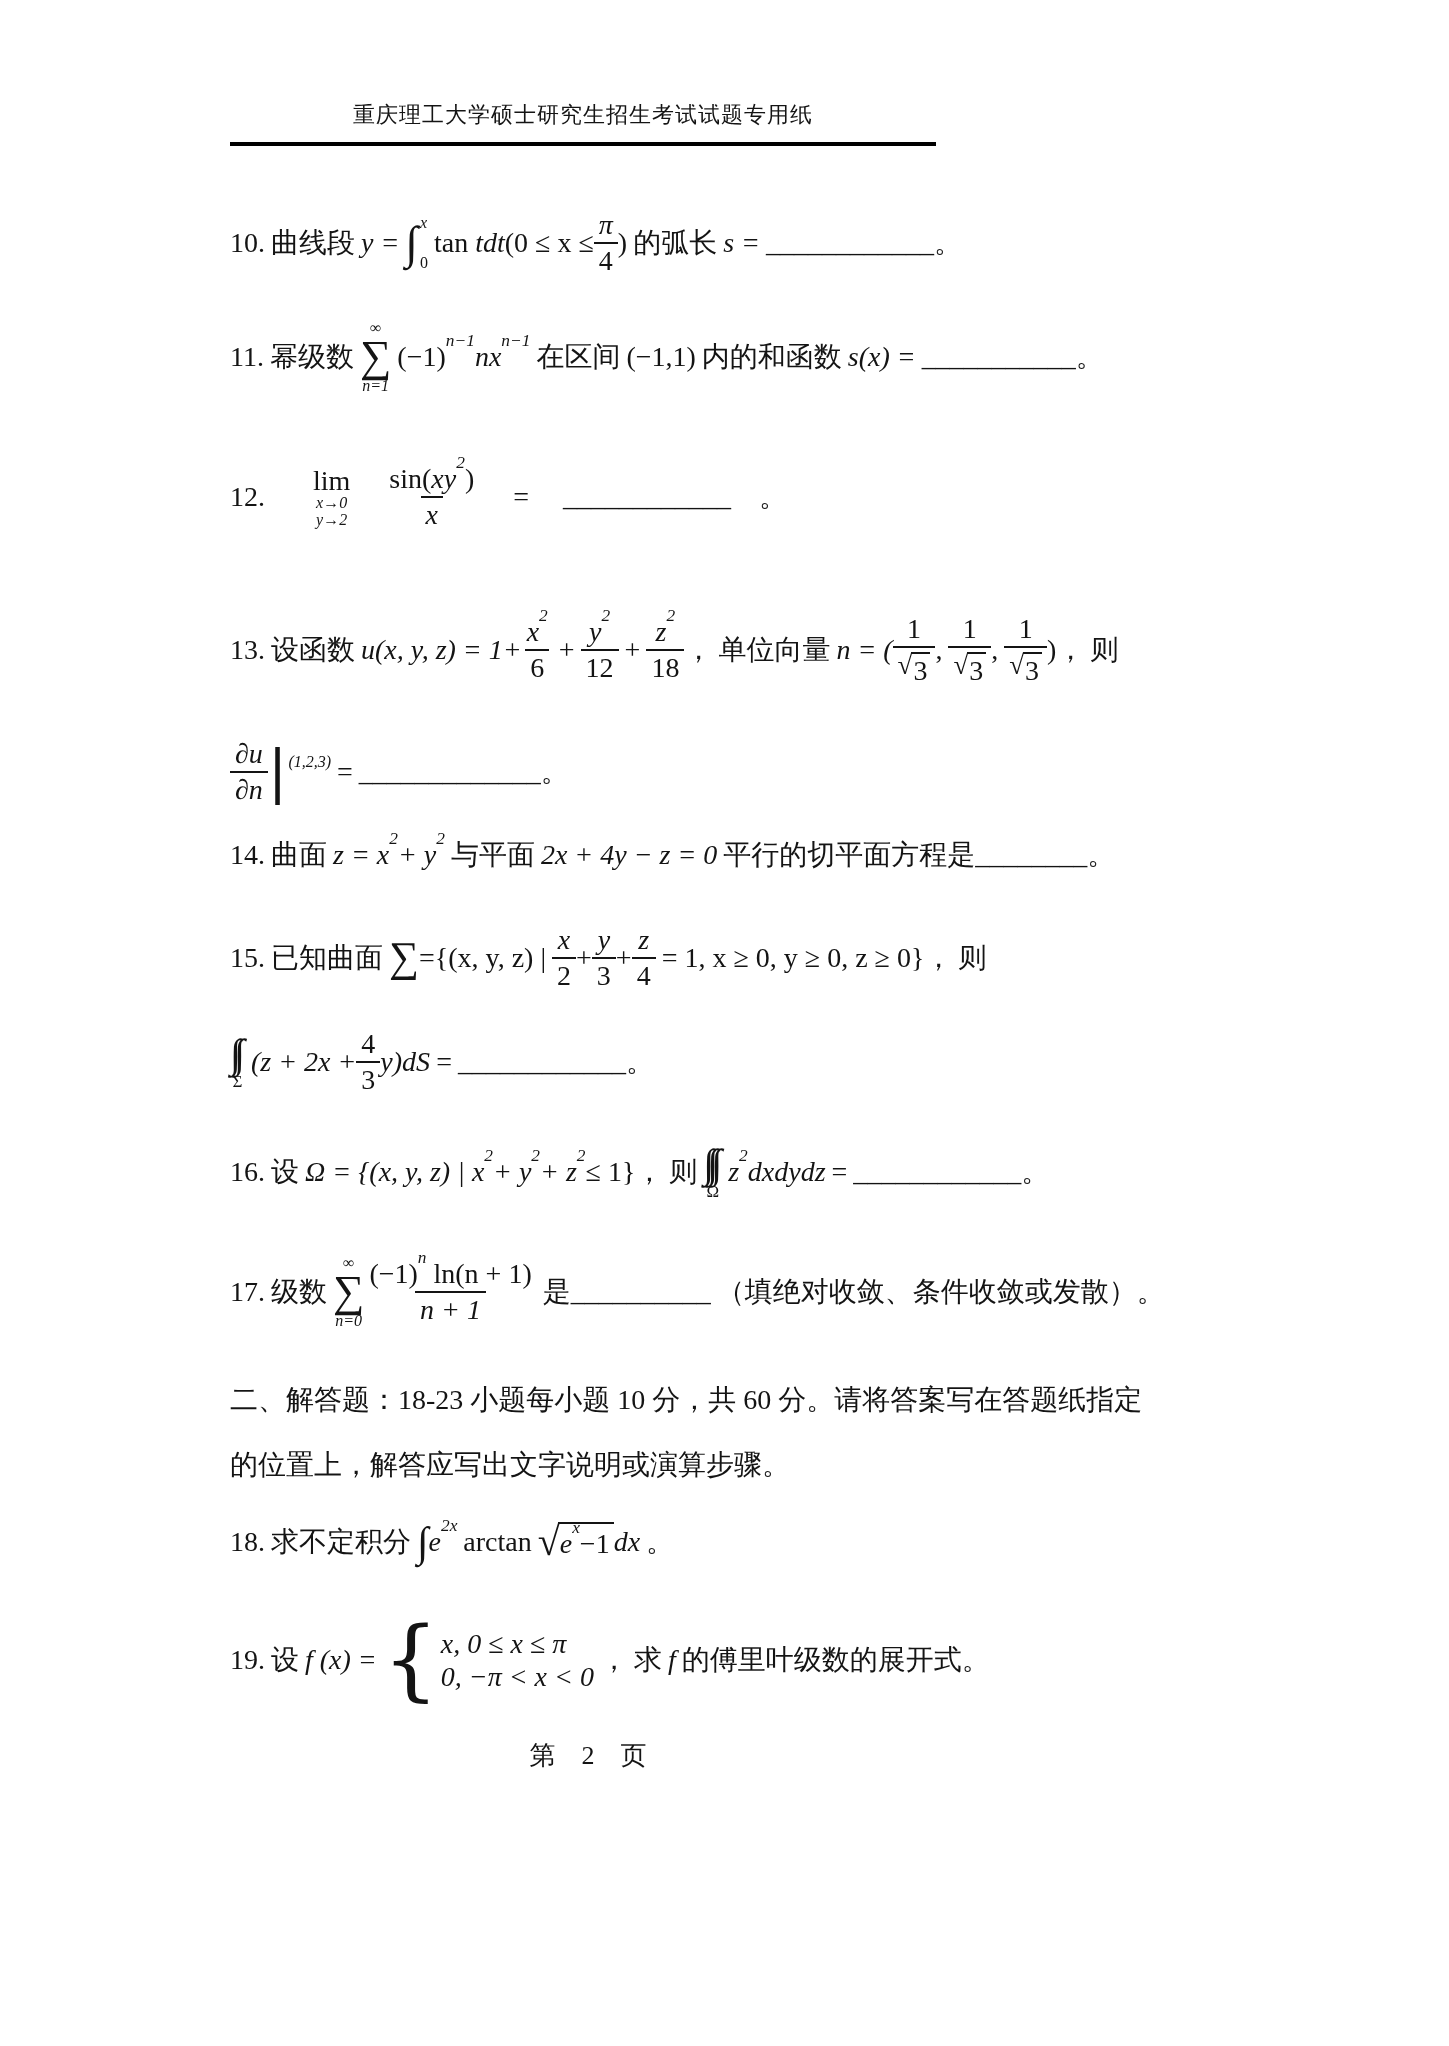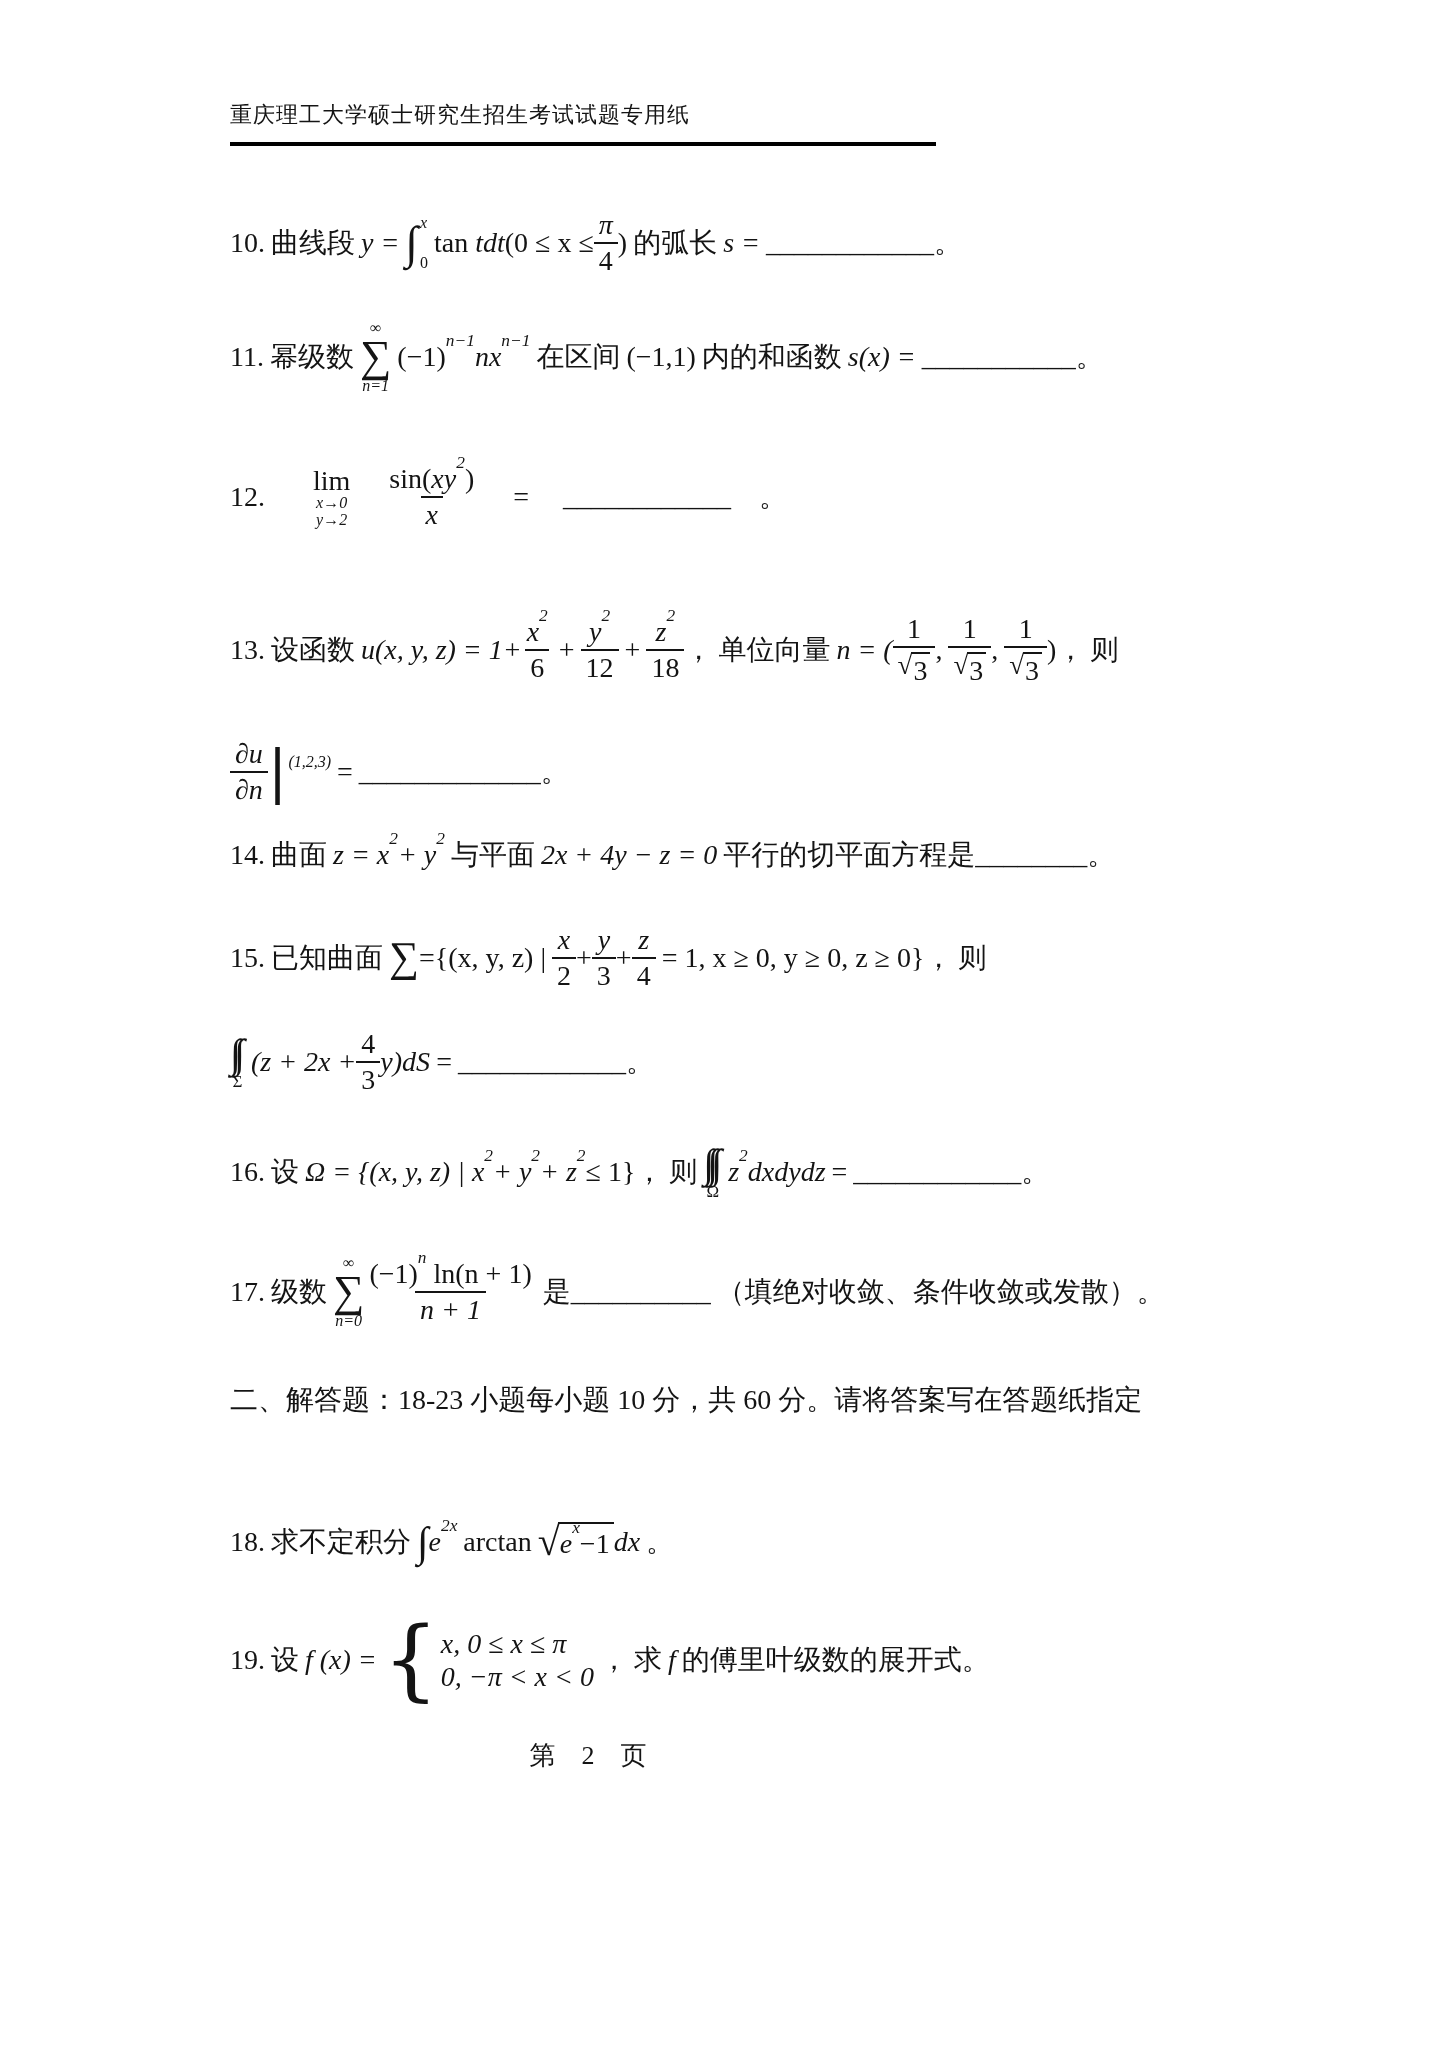--- a/index.html
+++ b/index.html
@@ -1,18 +1,18 @@
 <!DOCTYPE html>
 <html><head>
 <meta charset="utf-8">
 <style>
   html,body{margin:0;padding:0;background:#ffffff;}
   .page{position:relative;width:1449px;height:2046px;background:#ffffff;
         font-family:"Liberation Serif","DejaVu Serif",serif;color:#141414;overflow:hidden;}
-  .header{position:absolute;left:230px;top:100px;width:706px;text-align:left;
+  .header{position:absolute;left:230px;top:100px;width:706px;text-align:center;
           font-size:22px;letter-spacing:1px;border-bottom:4px solid #000;padding-bottom:12px;}
   .row{position:absolute;left:230px;width:720px;display:flex;align-items:center;
        white-space:nowrap;font-size:28px;}
   .row>*{margin-right:6px;flex:none;}
   .tight{margin-left:-6px;}
   .up{font-style:normal;}
   .mi{font-style:italic;}
   .zh{font-style:normal;}
   sup.s{font-size:0.62em;position:relative;top:-0.55em;line-height:0;font-style:italic;}
   .grp{display:inline-block;}
@@ -258,20 +258,23 @@
       <span class="den mi">n + 1</span>
     </span>
     <span class="zh">是</span>
     <span class="up tight">__________</span>
     <span class="zh">（填绝对收敛、条件收敛或发散）。</span>
   </div>
 
   <div class="row" style="top:1380px;height:40px;">
     <span class="zh">二、解答题：18-23 小题每小题 10 分，共 60 分。请将答案写在答题纸指定</span>
   </div>
+  <div class="row" style="top:1445px;height:40px;">
+    <span class="zh">的位置上，解答应写出文字说明或演算步骤。</span>
+  </div>
 
   <div class="row" style="top:1511px;height:62px;font-family:Liberation Serif, serif;">
     <span class="up">18.</span>
     <span class="zh">求不定积分</span>
     <span class="int-sym-sm">∫</span>
     <span class="grp tight"><span class="mi">e</span><sup class="s">2x</sup></span>
     <span class="up">arctan</span>
     <span class="sqrt">
       <span class="sqrt-sym">√</span>
       <span class="sqrt-body"><span class="mi">e</span><sup class="s">x</sup><span class="up">−1</span></span>

